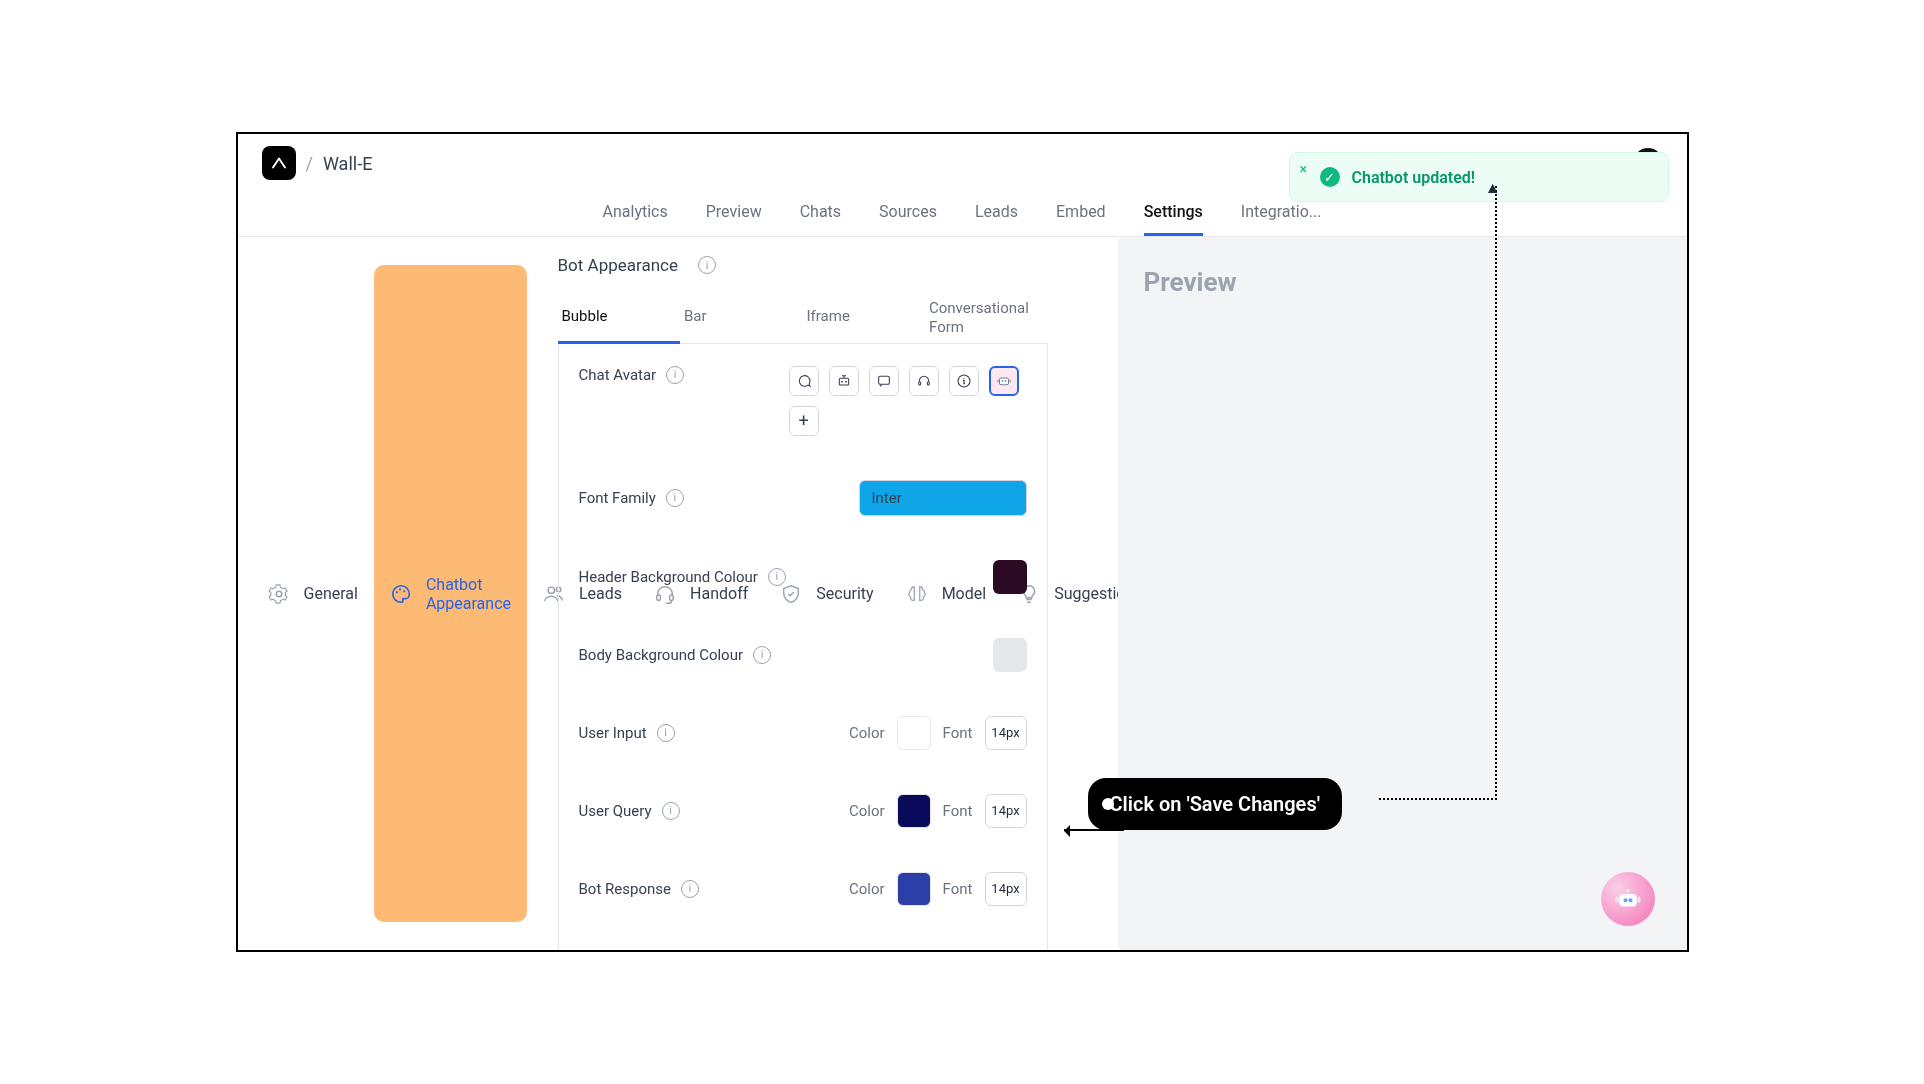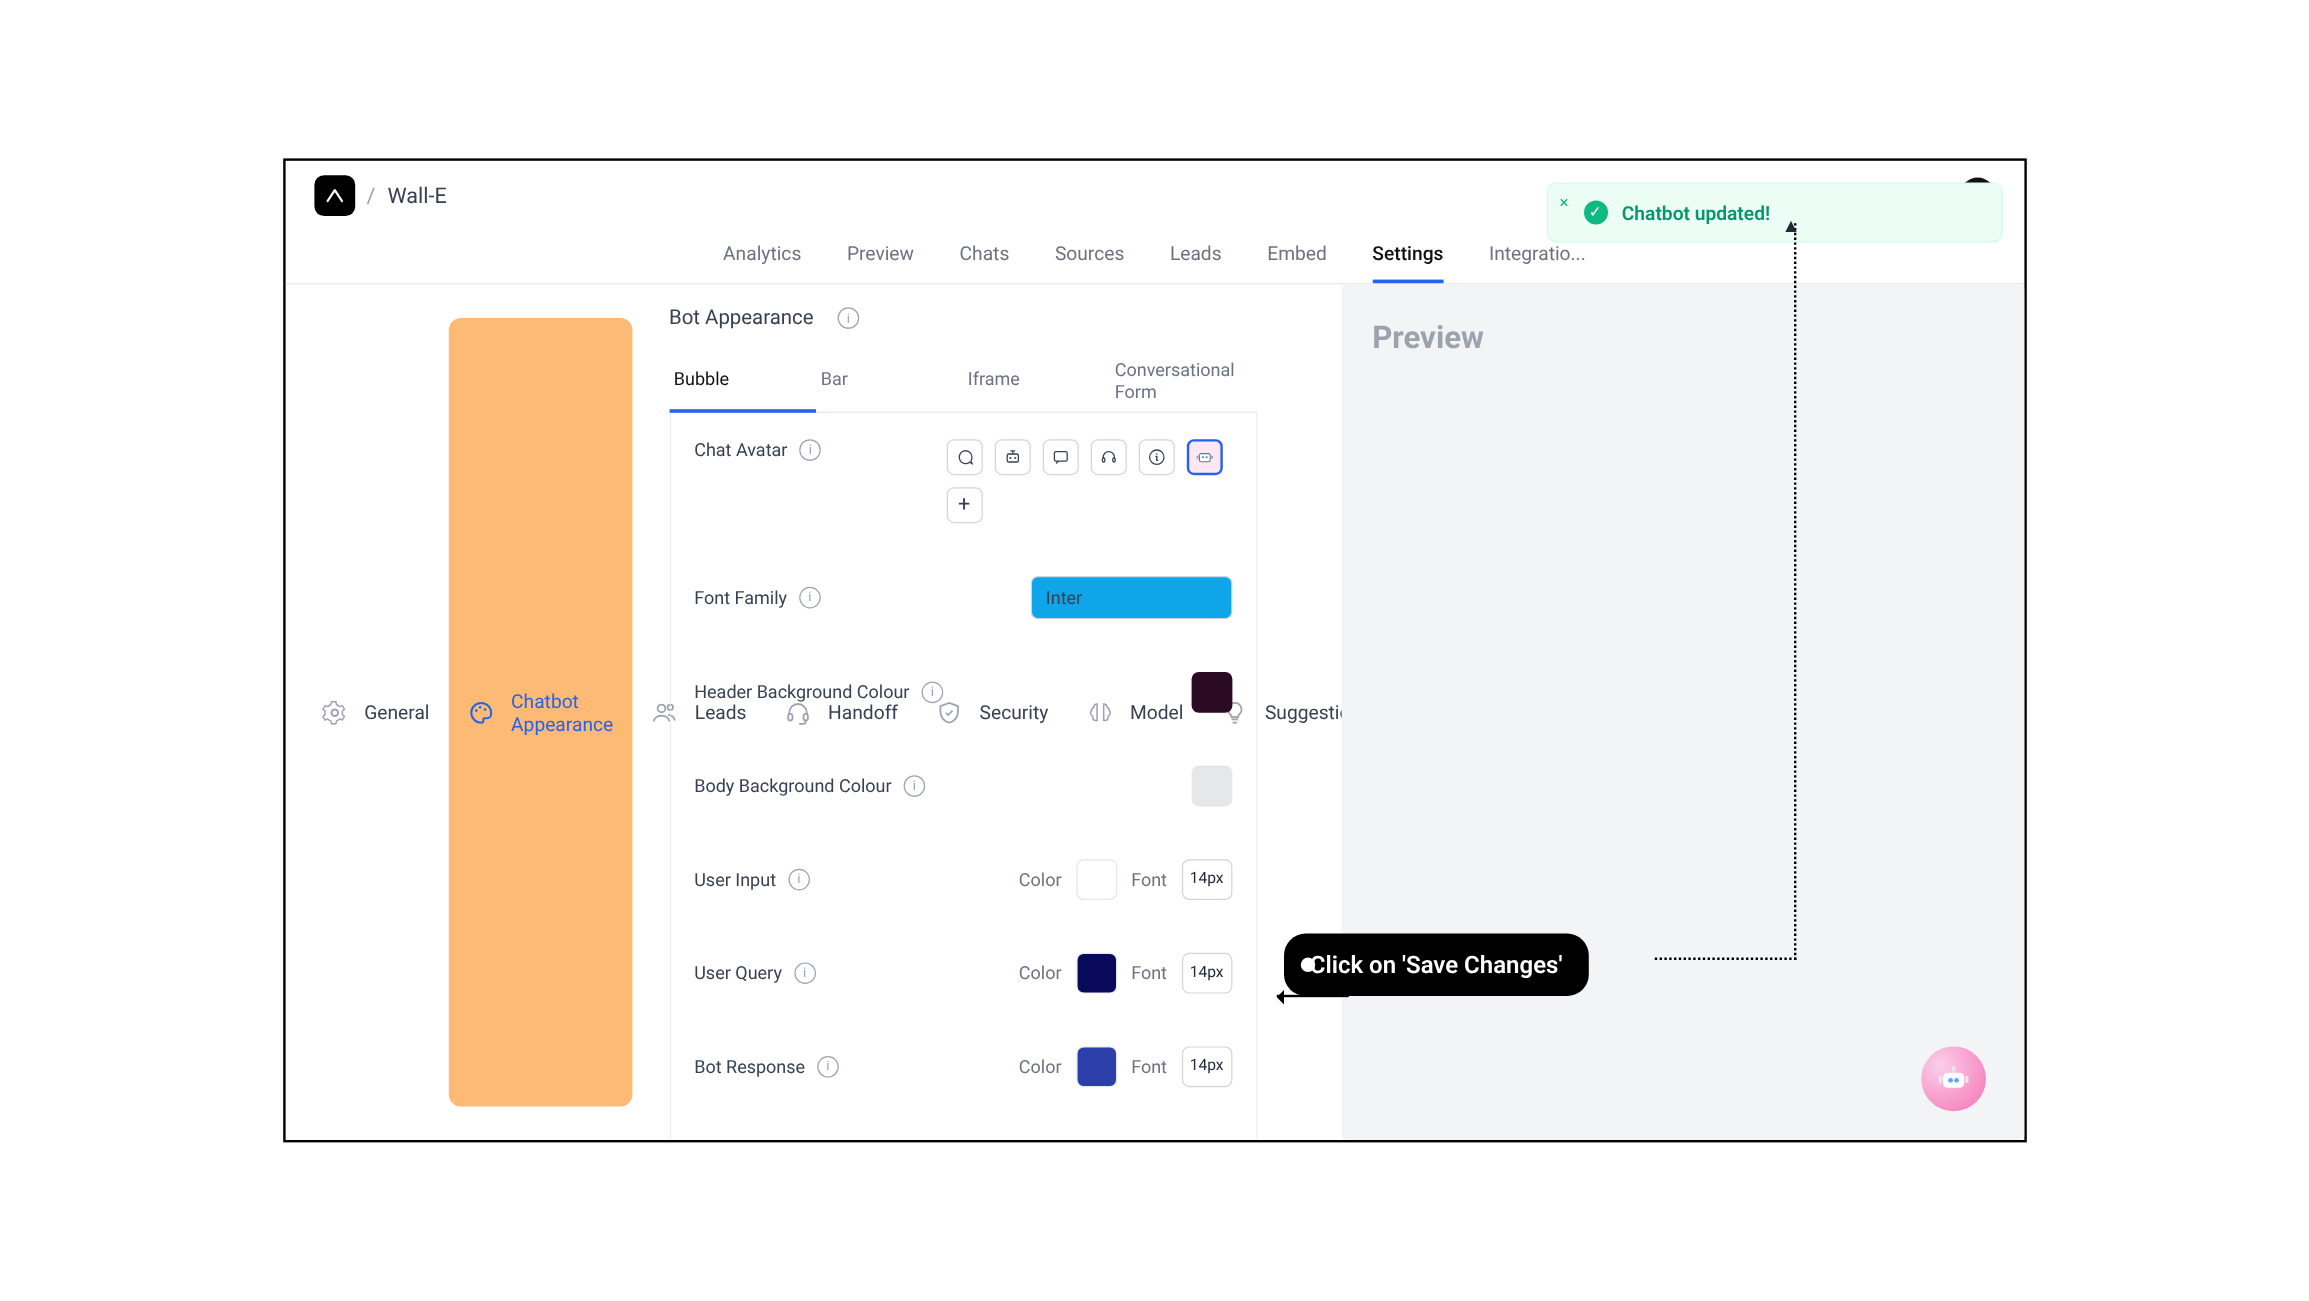--- a/index.html
+++ b/index.html
@@ -59,21 +59,21 @@
     .preview h2 { color:#9ca3af; font-size:26px; font-weight:700; }
     .botfab { position:absolute; right:32px; bottom:24px; width:54px; height:54px; border-radius:50%; background: radial-gradient(circle at 30% 30%, #fbcfe8, #f472b6); display:flex; align-items:center; justify-content:center; }
 
     
     .toast { position:absolute; top:18px; right:18px; width:380px; background:#ecfdf5; border:1px solid #d1fae5; border-radius:8px; padding:14px 18px; display:flex; align-items:center; gap:12px; }
     .toast .x { position:absolute; left:10px; top:8px; color:#10b981; font-size:14px; cursor:pointer; }
     .toast .chk { width:20px; height:20px; border-radius:50%; background:#10b981; color:#fff; display:flex; align-items:center; justify-content:center; font-size:13px; margin-left:12px; }
     .toast .msg { color:#059669; font-weight:600; font-size:16px; }
 
     
-    .callout { position:absolute; background:#000; color:#fff; border-radius:18px; padding:14px 22px 14px 22px; font-size:20px; font-weight:600; display:flex; align-items:center; left:832px; top:644px; }
+    .callout { position:absolute; background:#000; color:#fff; border-radius:18px; padding:14px 22px 14px 22px; font-size:20px; font-weight:600; display:flex; align-items:center; left:850px; top:644px; }
     .callout::before { content:''; position:absolute; left:14px; top:50%; transform:translateY(-50%); width:12px; height:12px; border-radius:50%; background:#fff; }
     .arrow-to-btn { position:absolute; left:820px; top:696px; width:70px; height:2px; background:transparent; }
     .arrow-to-btn::after { content:''; position:absolute; left:0; top:-5px; border:6px solid transparent; border-right-color:#000; }
     .arrow-line-h { position:absolute; left:826px; top:695px; width:60px; border-top:2px solid #000; }
 
     
     .dotted-v { position:absolute; right:190px; top:52px; height:614px; border-left:2px dotted #000; }
     .dotted-h { position:absolute; right:190px; top:664px; width:118px; border-top:2px dotted #000; }
     .dotted-arrow { position:absolute; right:186px; top:44px; font-size:16px; }
   </style>

